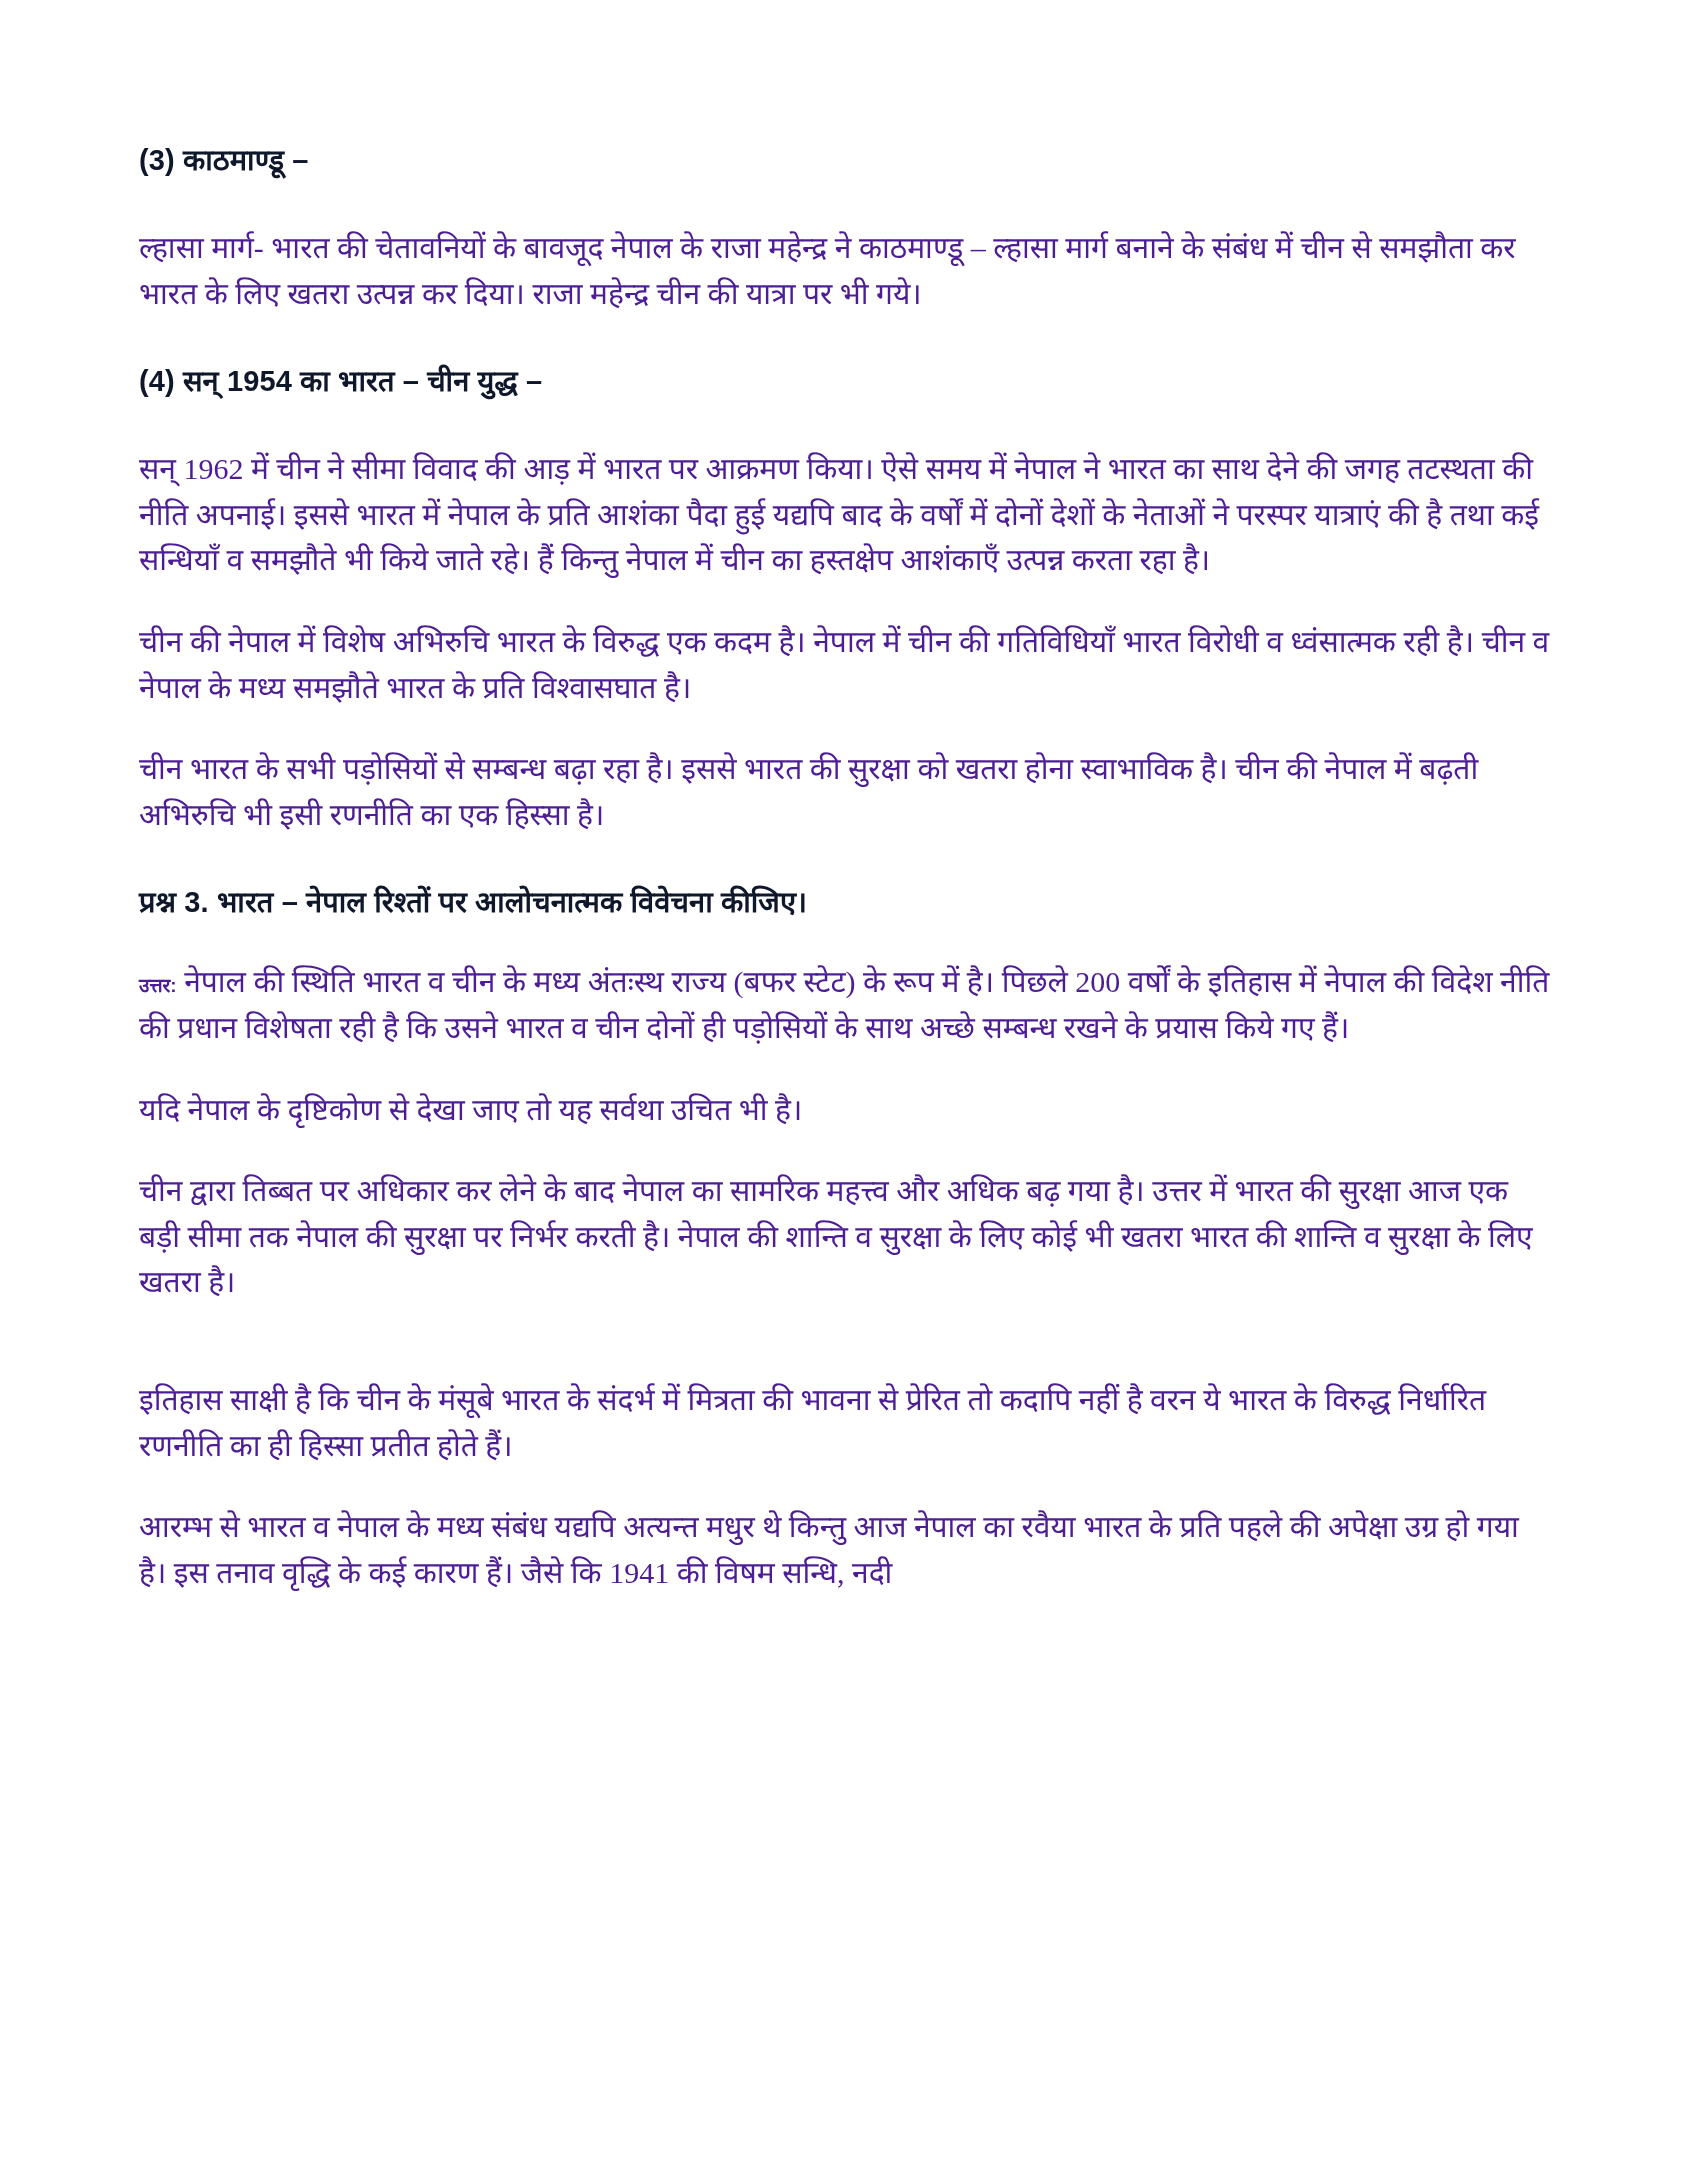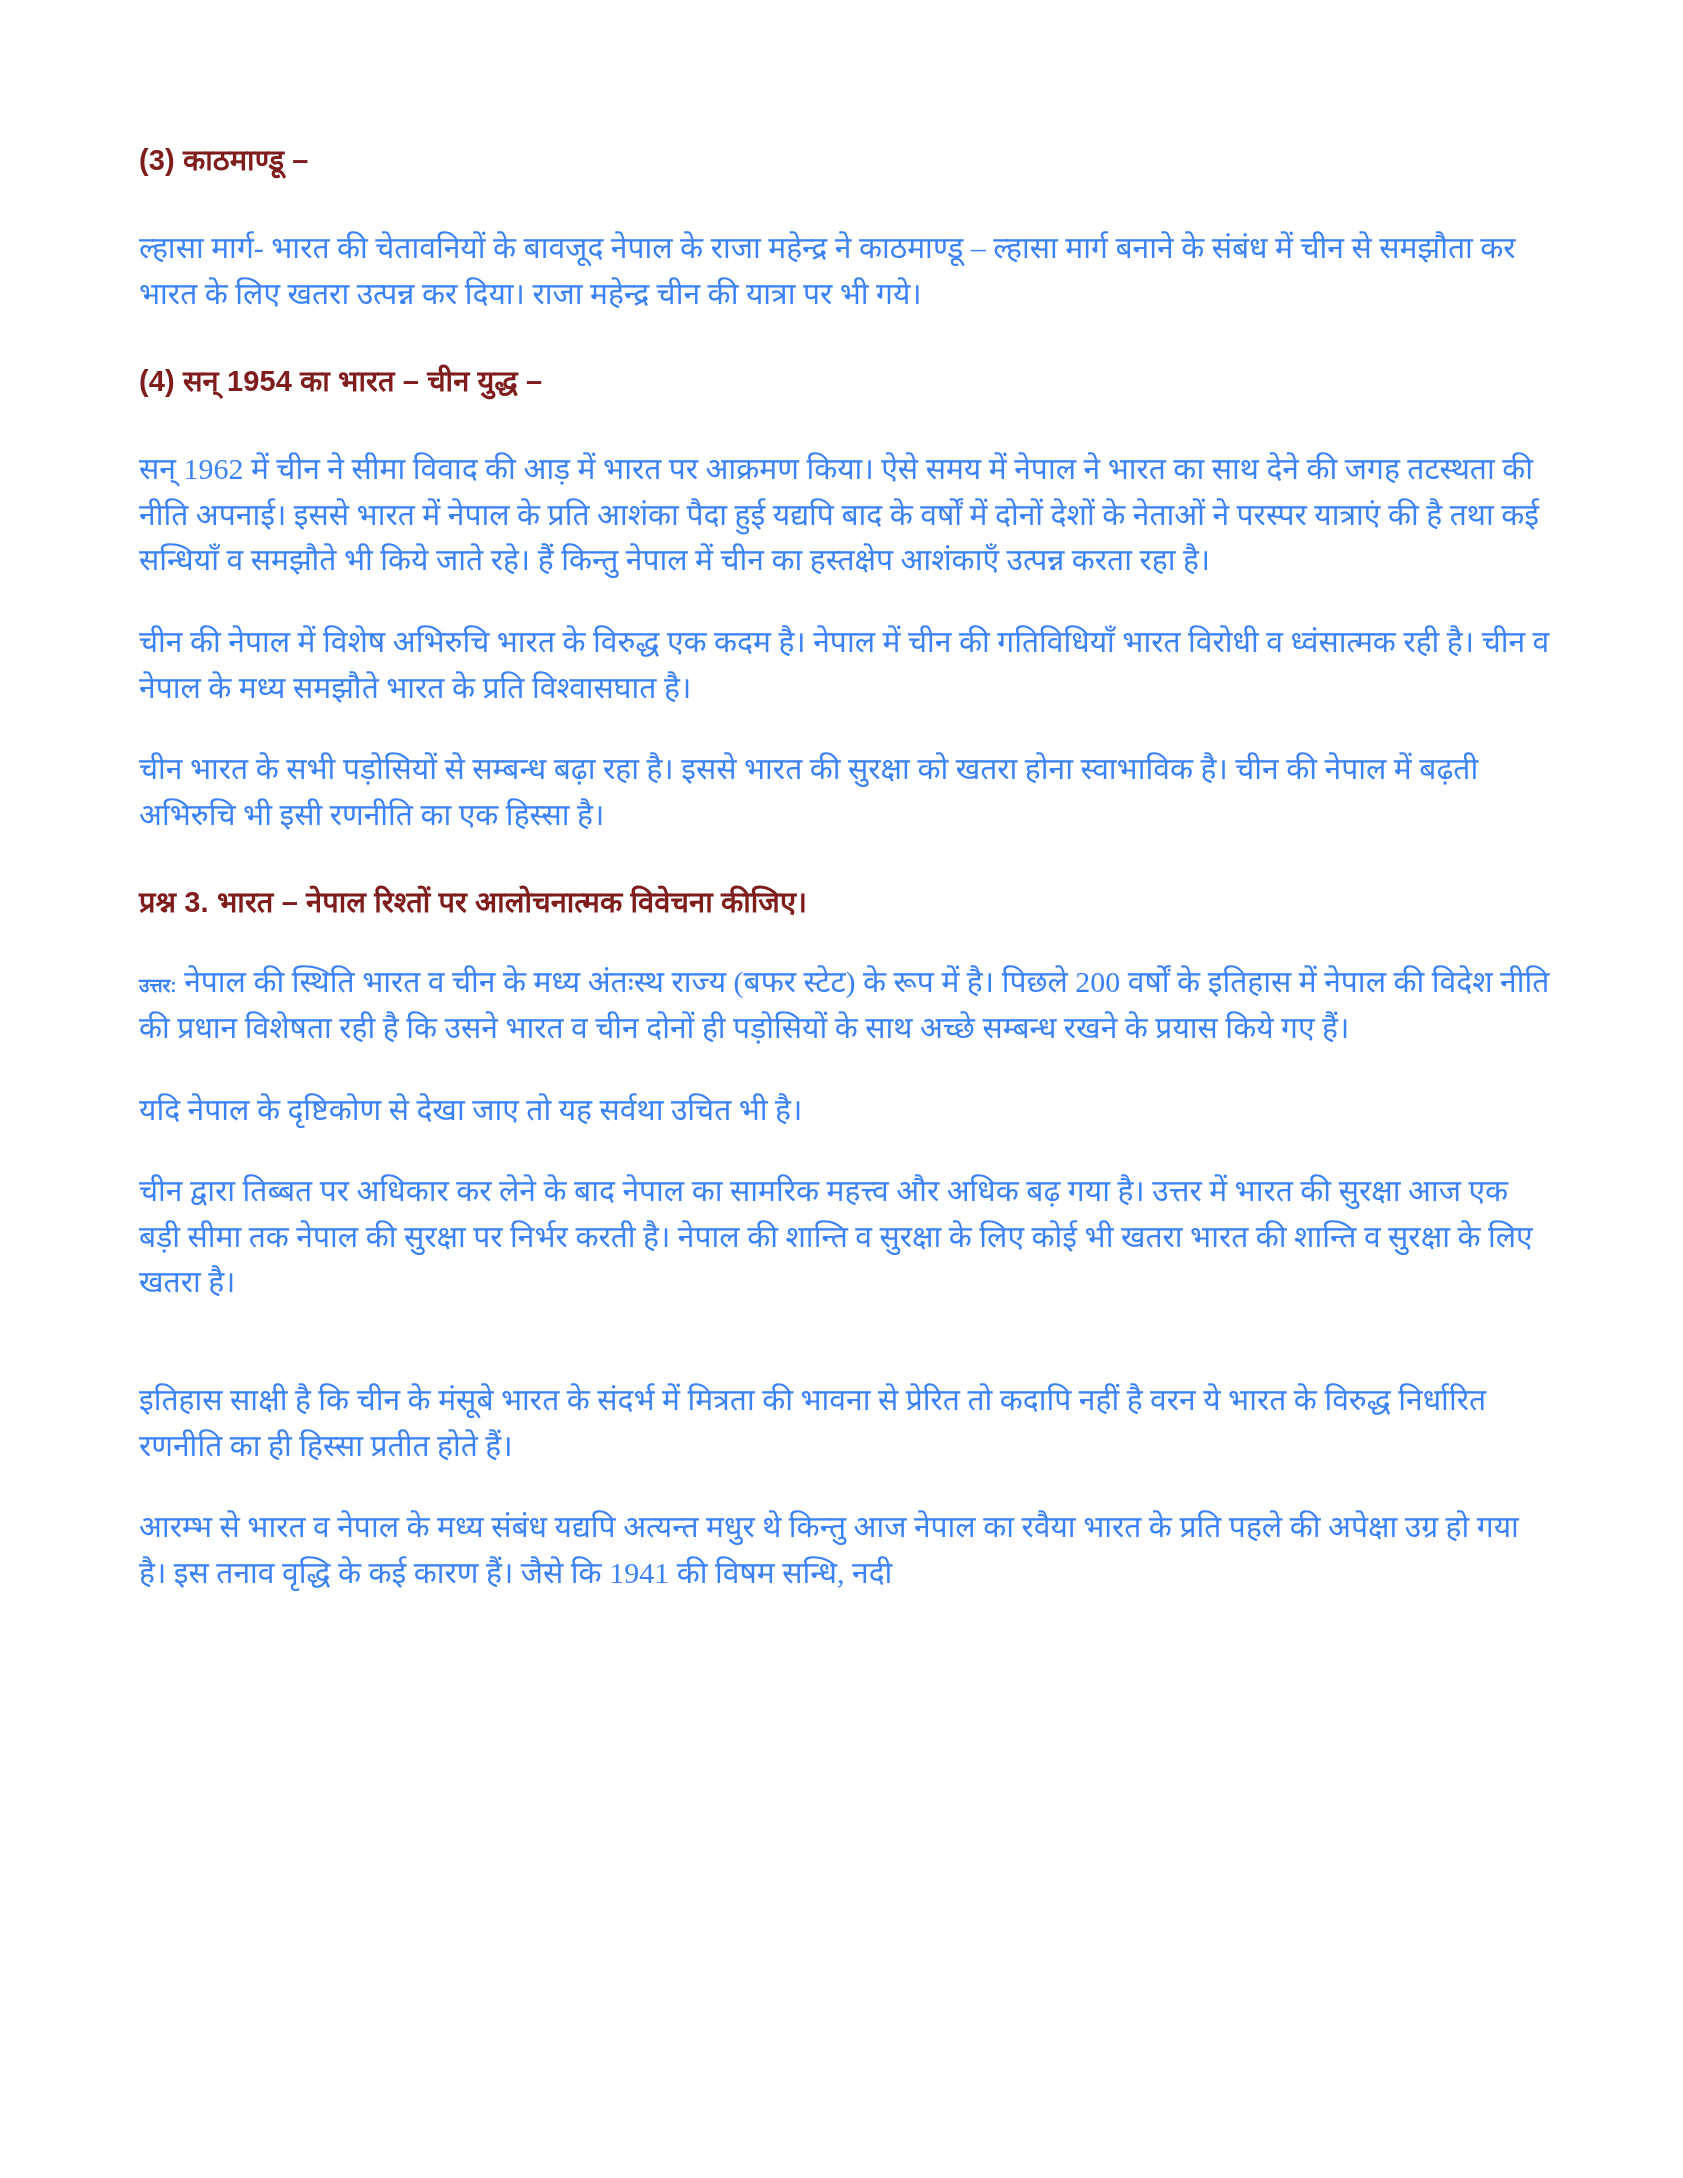--- a/index.html
+++ b/index.html
@@ -25,30 +25,30 @@
     width: 1411px;
     font-family: "Liberation Serif", "DejaVu Serif", serif;
     color: #111111;
   }
 
   .doc-heading {
     font-family: "Liberation Sans", "DejaVu Sans", sans-serif;
     font-weight: bold;
     font-size: 29px;
     line-height: 1.45;
-    color: #7f1d1d;
+    color: #0f172a;
     margin: 0 0 0 0;
     letter-spacing: 0.1px;
   }
 
   .doc-para {
     font-family: "Liberation Serif", "DejaVu Serif", serif;
     font-size: 30px;
     line-height: 1.52;
-    color: #3b82f6;
+    color: #4c1d95;
     margin: 0;
     text-align: left;
   }
 
   .doc-para .lead-bold {
     font-family: "Liberation Sans", "DejaVu Sans", sans-serif;
     font-weight: bold;
     font-size: 19px;
   }
   .spacer-md { height: 36px; }

